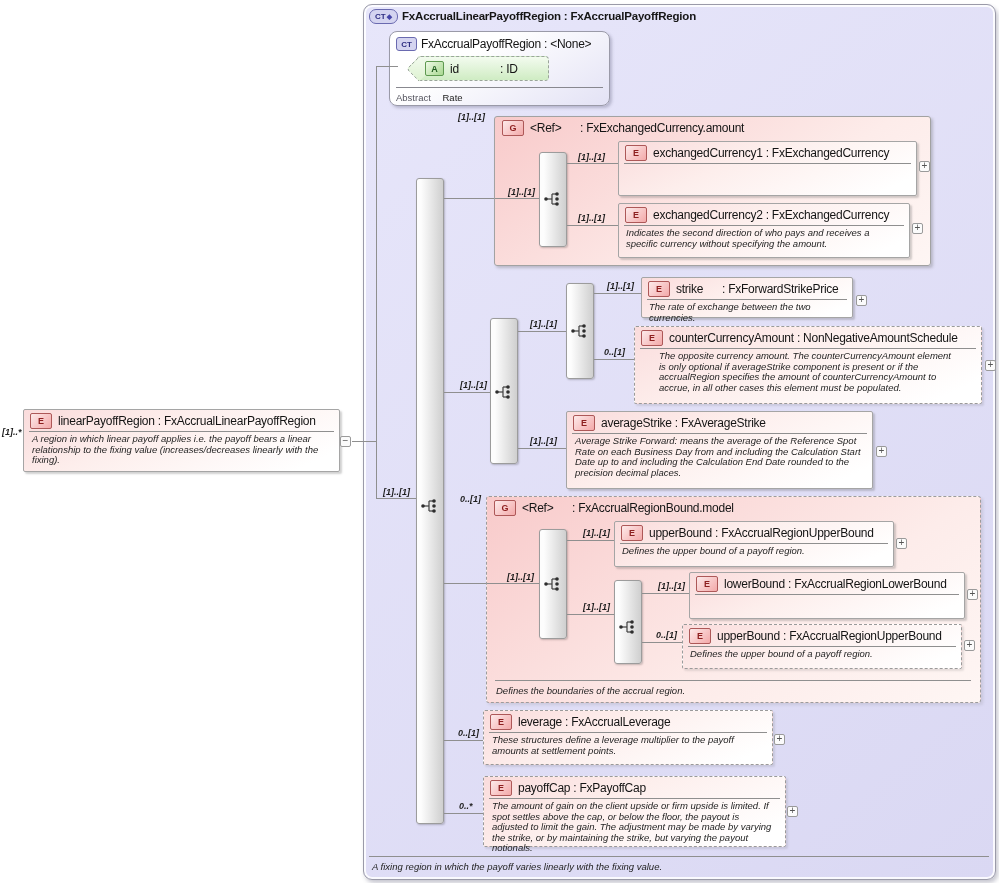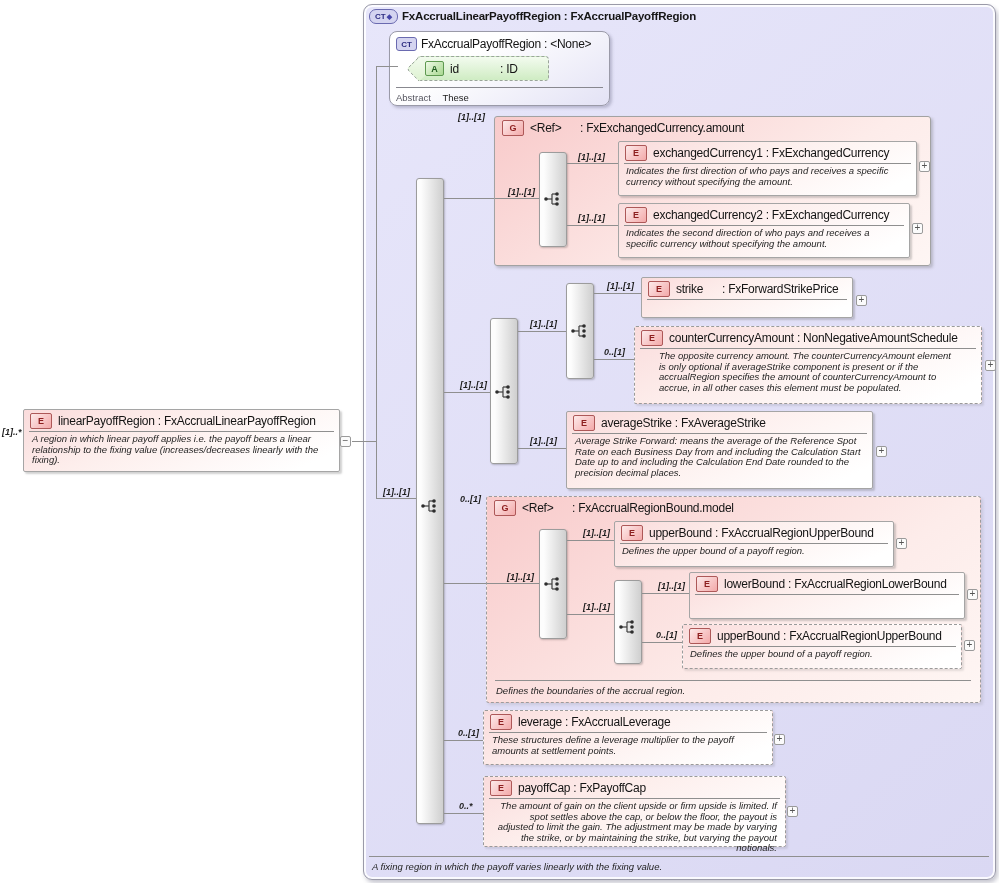--- a/index.html
+++ b/index.html
@@ -110,21 +110,21 @@
       <div class="ttl" style="position:absolute;left:31px;top:5px;">FxAccrualPayoffRegion : &lt;None&gt;</div>
       <div class="attr-tag">
         <div class="inner">
           <span class="badge gr">A</span>
           <span class="ttl"><span class="nm nm50">id</span><span>: ID</span></span>
         </div>
       </div>
       <div style="position:absolute;left:6px;top:55px;width:207px;border-top:1px solid #88888f;"></div>
       <div style="position:absolute;left:6px;top:60px;font-size:9.5px;">
         <span style="color:#55555f;">Abstract</span>
-        <span style="margin-left:9px;color:#222;">These</span>
+        <span style="margin-left:9px;color:#222;">Rate</span>
       </div>
     </div>
 
     <div class="line" style="left:12px;top:61px;width:1px;height:433px;"></div>
     <div class="line" style="left:12px;top:61px;width:22px;height:1px;"></div>
     <div class="line" style="left:12px;top:493px;width:40px;height:1px;"></div>
     <span class="card" style="left:19px;top:482px;">[1]..[1]</span>
 
     <div class="sbar" style="left:52px;top:173px;width:28px;height:646px;"></div>
     <div class="seq-icon" style="left:56px;top:493px;">
@@ -163,21 +163,20 @@
           </svg>
       </div>
       <div class="line" style="left:72px;top:46px;width:51px;height:1px;"></div>
       <span class="card" style="left:83px;top:35px;">[1]..[1]</span>
       <div class="ebox" style="left:123px;top:24px;width:299px;height:55px;">
         <div class="trow">
           <span class="badge pk">E</span>
           <span class="ttl">exchangedCurrency1 : FxExchangedCurrency</span>
         </div>
         <div class="sep"></div>
-        <div class="desc" style="padding:2px 7px 3px;">Indicates the first direction of who pays and receives a specific currency without specifying the amount.</div>
       </div>
       <div class="pm" style="left:424px;top:44px;">+</div>
       <div class="line" style="left:72px;top:108px;width:51px;height:1px;"></div>
       <span class="card" style="left:83px;top:96px;">[1]..[1]</span>
       <div class="ebox" style="left:123px;top:86px;width:292px;height:55px;">
         <div class="trow">
           <span class="badge pk">E</span>
           <span class="ttl">exchangedCurrency2 : FxExchangedCurrency</span>
         </div>
         <div class="sep"></div>
@@ -218,20 +217,21 @@
     </div>
 
     <div class="line" style="left:230px;top:288px;width:47px;height:1px;"></div>
     <span class="card" style="left:243px;top:276px;">[1]..[1]</span>
     <div class="ebox" style="left:277px;top:272px;width:212px;height:41px;">
       <div class="trow">
         <span class="badge pk">E</span>
         <span class="ttl"><span class="nm nm46">strike</span><span>: FxForwardStrikePrice</span></span>
       </div>
       <div class="sep"></div>
+      <div class="desc" style="padding:2px 7px 3px;">The rate of exchange between the two currencies.</div>
     </div>
     <div class="pm" style="left:492px;top:290px;">+</div>
 
     <div class="line" style="left:230px;top:354px;width:40px;height:1px;"></div>
     <span class="card" style="left:240px;top:342px;">0..[1]</span>
     <div class="ebox dashed" style="left:270px;top:321px;width:348px;height:78px;">
       <div class="trow">
         <span class="badge pk">E</span>
         <span class="ttl">counterCurrencyAmount : NonNegativeAmountSchedule</span>
       </div>
@@ -343,21 +343,21 @@
     <div class="pm" style="left:410px;top:729px;">+</div>
 
     <div class="line" style="left:80px;top:808px;width:39px;height:1px;"></div>
     <span class="card" style="left:95px;top:796px;">0..*</span>
     <div class="ebox dashed" style="left:119px;top:771px;width:303px;height:71px;">
       <div class="trow">
         <span class="badge pk">E</span>
         <span class="ttl">payoffCap : FxPayoffCap</span>
       </div>
       <div class="sep"></div>
-      <div class="desc" style="padding:2px 8px 3px;text-align:right;">The amount of gain on the client upside or firm upside is limited. If spot settles above the cap, or below the floor, the payout is adjusted to limit the gain. The adjustment may be made by varying the strike, or by maintaining the strike, but varying the payout notionals.</div>
+      <div class="desc" style="padding:2px 8px 3px;">The amount of gain on the client upside or firm upside is limited. If spot settles above the cap, or below the floor, the payout is adjusted to limit the gain. The adjustment may be made by varying the strike, or by maintaining the strike, but varying the payout notionals.</div>
     </div>
     <div class="pm" style="left:423px;top:801px;">+</div>
 
     <div style="position:absolute;left:5px;top:851px;width:620px;border-top:1px solid #8f8f8f;"></div>
     <div class="foot-note">A fixing region in which the payoff varies linearly with the fixing value.</div>
   </div>
 
 </div>
 
 </body></html>

